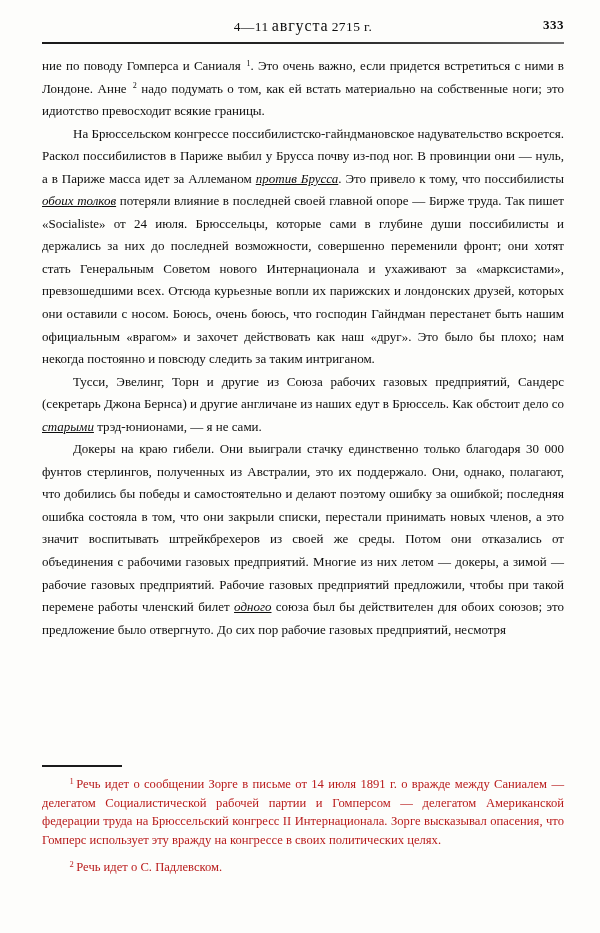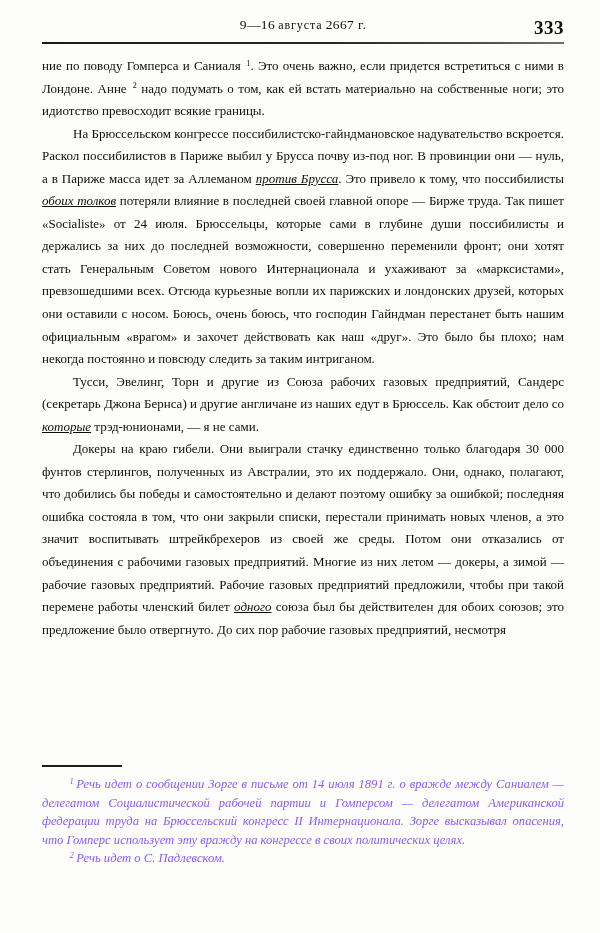--- a/index.html
+++ b/index.html
@@ -35,29 +35,29 @@
     left: 0;
     right: 0;
     text-align: center;
     font-size: 13.5px;
     letter-spacing: 0.4px;
     white-space: nowrap;
     color: #0e0e0e;
   }
 
   .running-head-title .smallcaps {
-    font-size: 12px;
+    font-size: 16px;
     letter-spacing: 0.9px;
   }
 
   .folio {
     position: absolute;
     right: 0;
     top: 0;
-    font-size: 19px;
+    font-size: 13px;
     font-weight: bold;
     letter-spacing: 0.5px;
     color: #0e0e0e;
   }
 
   .head-rule {
     position: absolute;
     left: 42px;
     right: 36px;
     top: 42px;
@@ -114,56 +114,56 @@
 
   .footnotes {
     position: absolute;
     left: 42px;
     top: 775px;
     width: 522px;
     font-size: 12.6px;
     line-height: 18.6px;
     text-align: justify;
     text-justify: inter-word;
-    color: #8b5cf6;
-    font-style: italic;
+    color: #b91c1c;
   }
 
   .footnotes p {
     margin: 0;
     text-indent: 26px;
   }
 
   .footnotes p + p {
+    margin-top: 9px;
   }
 
   .footnotes sup {
     font-size: 0.68em;
     vertical-align: 0.5em;
     padding-right: 2.5px;
   }
 </style>
 </head>
 <body>
 
 <div class="page">
 
   <div class="running-head">
     <div class="running-head-title">
-      <span>9—16</span> <span class="smallcaps">августа</span> <span>2667 г.</span>
+      <span>4—11</span> <span class="smallcaps">августа</span> <span>2715 г.</span>
     </div>
     <div class="folio">333</div>
   </div>
 
   <div class="head-rule"></div>
 
   <div class="body-text">
       <p class="no-indent"><span>ние по поводу Гомперса и Саниаля </span><sup>1</sup><span>. Это очень важно, если придется встретиться с ними в Лондоне. Анне </span><sup>2</sup><span> надо подумать о том, как ей встать материально на собственные ноги; это идиотство превосходит всякие границы.</span></p>
       <p><span>На Брюссельском конгрессе поссибилистско-гайндмановское надувательство вскроется. Раскол поссибилистов в Париже выбил у Брусса почву из-под ног. В провинции они — нуль, а в Париже масса идет за Аллеманом </span><i>против Брусса</i><span>. Это привело к тому, что поссибилисты </span><i>обоих толков</i><span> потеряли влияние в последней своей главной опоре — Бирже труда. Так пишет «Socialiste» от 24 июля. Брюссельцы, которые сами в глубине души поссибилисты и держались за них до последней возможности, совершенно переменили фронт; они хотят стать Генеральным Советом нового Интернационала и ухаживают за «марксистами», превзошедшими всех. Отсюда курьезные вопли их парижских и лондонских друзей, которых они оставили с носом. Боюсь, очень боюсь, что господин Гайндман перестанет быть нашим официальным «врагом» и захочет действовать как наш «друг». Это было бы плохо; нам некогда постоянно и повсюду следить за таким интриганом.</span></p>
-      <p><span>Тусси, Эвелинг, Торн и другие из Союза рабочих газовых предприятий, Сандерс (секретарь Джона Бернса) и другие англичане из наших едут в Брюссель. Как обстоит дело со </span><i>которые</i><span> трэд-юнионами, — я не сами.</span></p>
+      <p><span>Тусси, Эвелинг, Торн и другие из Союза рабочих газовых предприятий, Сандерс (секретарь Джона Бернса) и другие англичане из наших едут в Брюссель. Как обстоит дело со </span><i>старыми</i><span> трэд-юнионами, — я не сами.</span></p>
       <p><span>Докеры на краю гибели. Они выиграли стачку единственно только благодаря 30 000 фунтов стерлингов, полученных из Австралии, это их поддержало. Они, однако, полагают, что добились бы победы и самостоятельно и делают поэтому ошибку за ошибкой; последняя ошибка состояла в том, что они закрыли списки, перестали принимать новых членов, а это значит воспитывать штрейкбрехеров из своей же среды. Потом они отказались от объединения с рабочими газовых предприятий. Многие из них летом — докеры, а зимой — рабочие газовых предприятий. Рабочие газовых предприятий предложили, чтобы при такой перемене работы членский билет </span><i>одного</i><span> союза был бы действителен для обоих союзов; это предложение было отвергнуто. До сих пор рабочие газовых предприятий, несмотря</span></p>
     </div>
 
   <div class="footnote-rule"></div>
 
   <div class="footnotes">
       <p><sup>1</sup><span>Речь идет о сообщении Зорге в письме от 14 июля 1891 г. о враждe между Саниалем — делегатом Социалистической рабочей партии и Гомперсом — делегатом Американской федерации труда на Брюссельский конгресс II Интернационала. Зорге высказывал опасения, что Гомперс использует эту вражду на конгрессе в своих политических целях.</span></p>
       <p><sup>2</sup><span>Речь идет о С. Падлевском.</span></p>
     </div>
 

